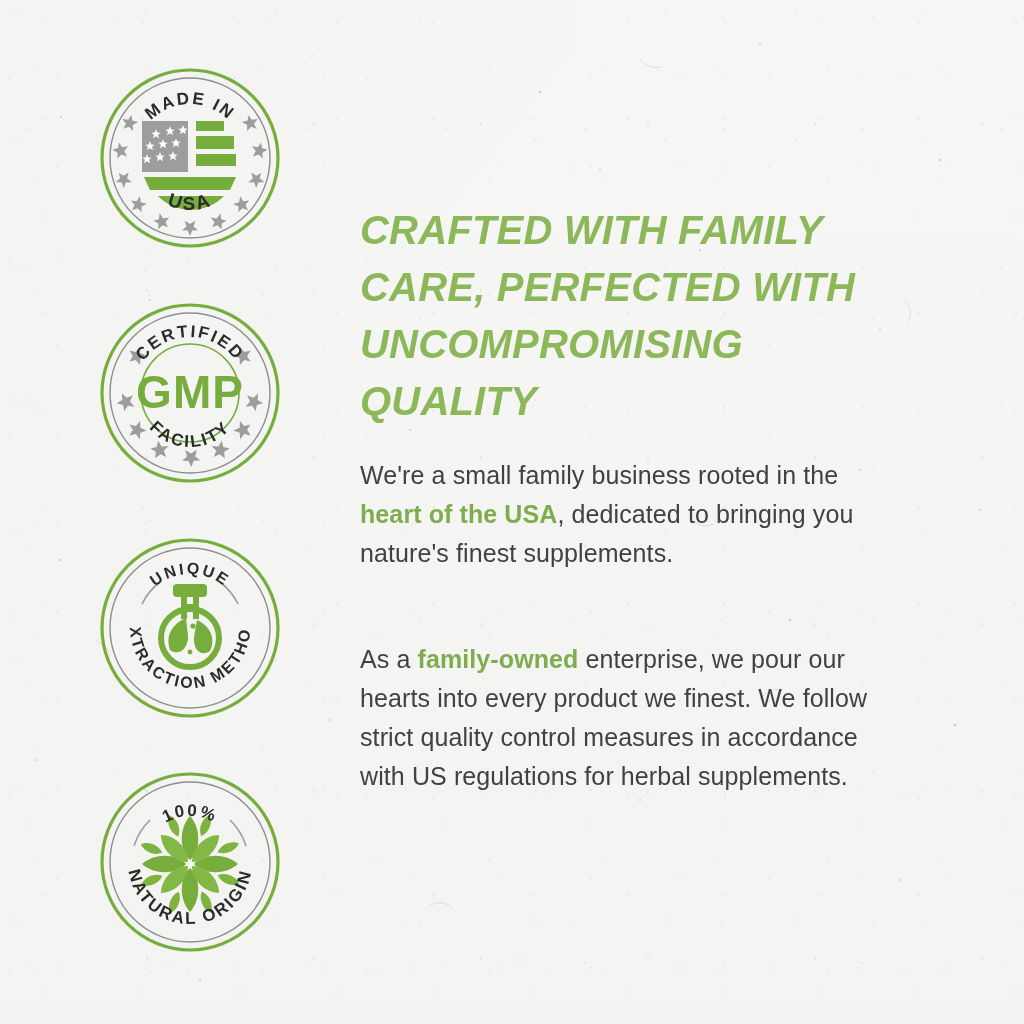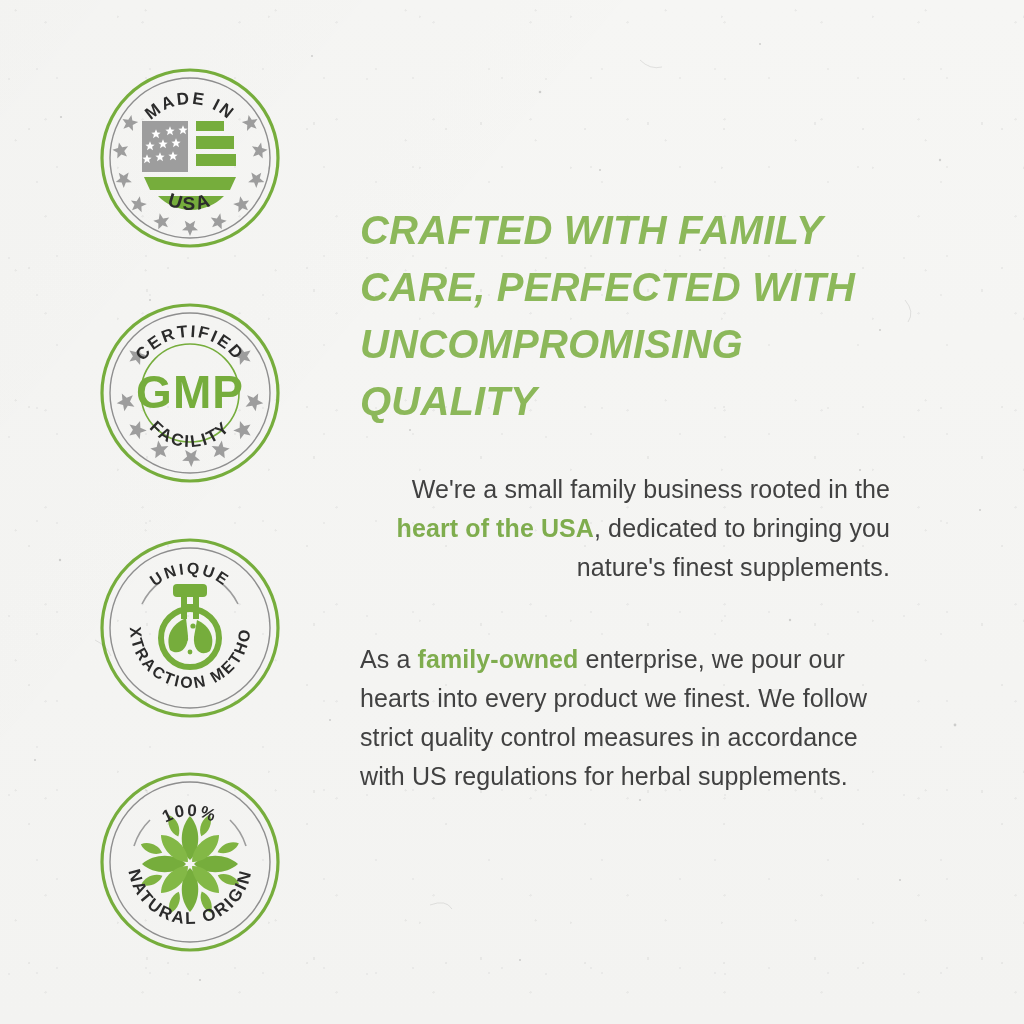--- a/index.html
+++ b/index.html
@@ -50,21 +50,21 @@
     font-style:italic;
   }
   .para{
     position:absolute;left:0;width:530px;
     color:#414141;
     font-size:25px;
     line-height:39px;
     margin:0;
     letter-spacing:.1px;
   }
-  .para.p1{top:470px;text-align:right;}
+  .para.p1{top:456px;}
   .para.p2{top:640px;}
   .hl{color:#7fad4e;font-weight:bold;}
 </style>
 </head>
 <body>
 
 <div class="page">
 
   <div class="badges">
 

